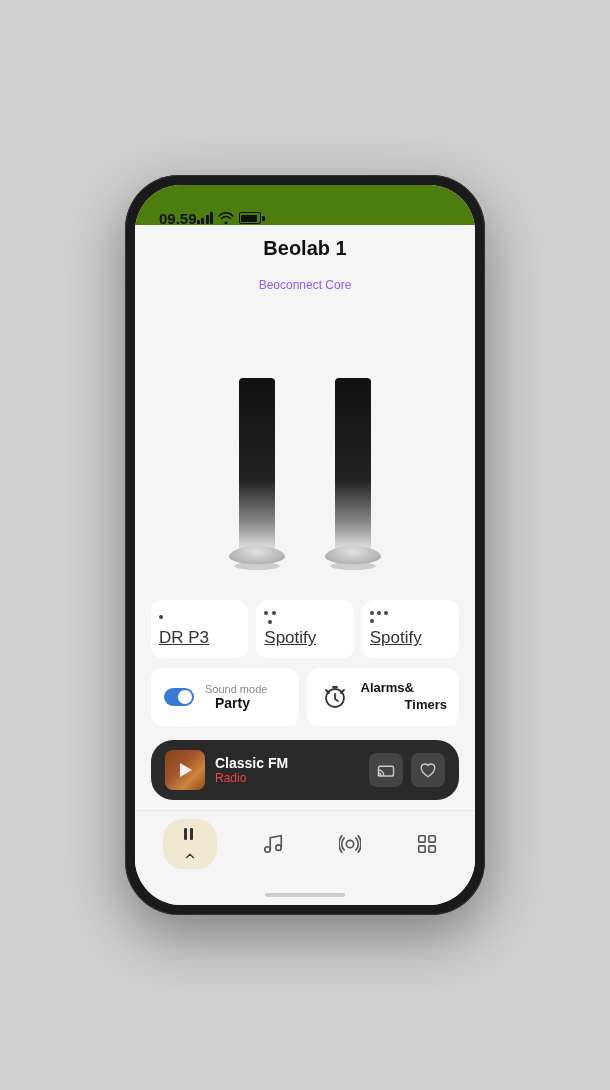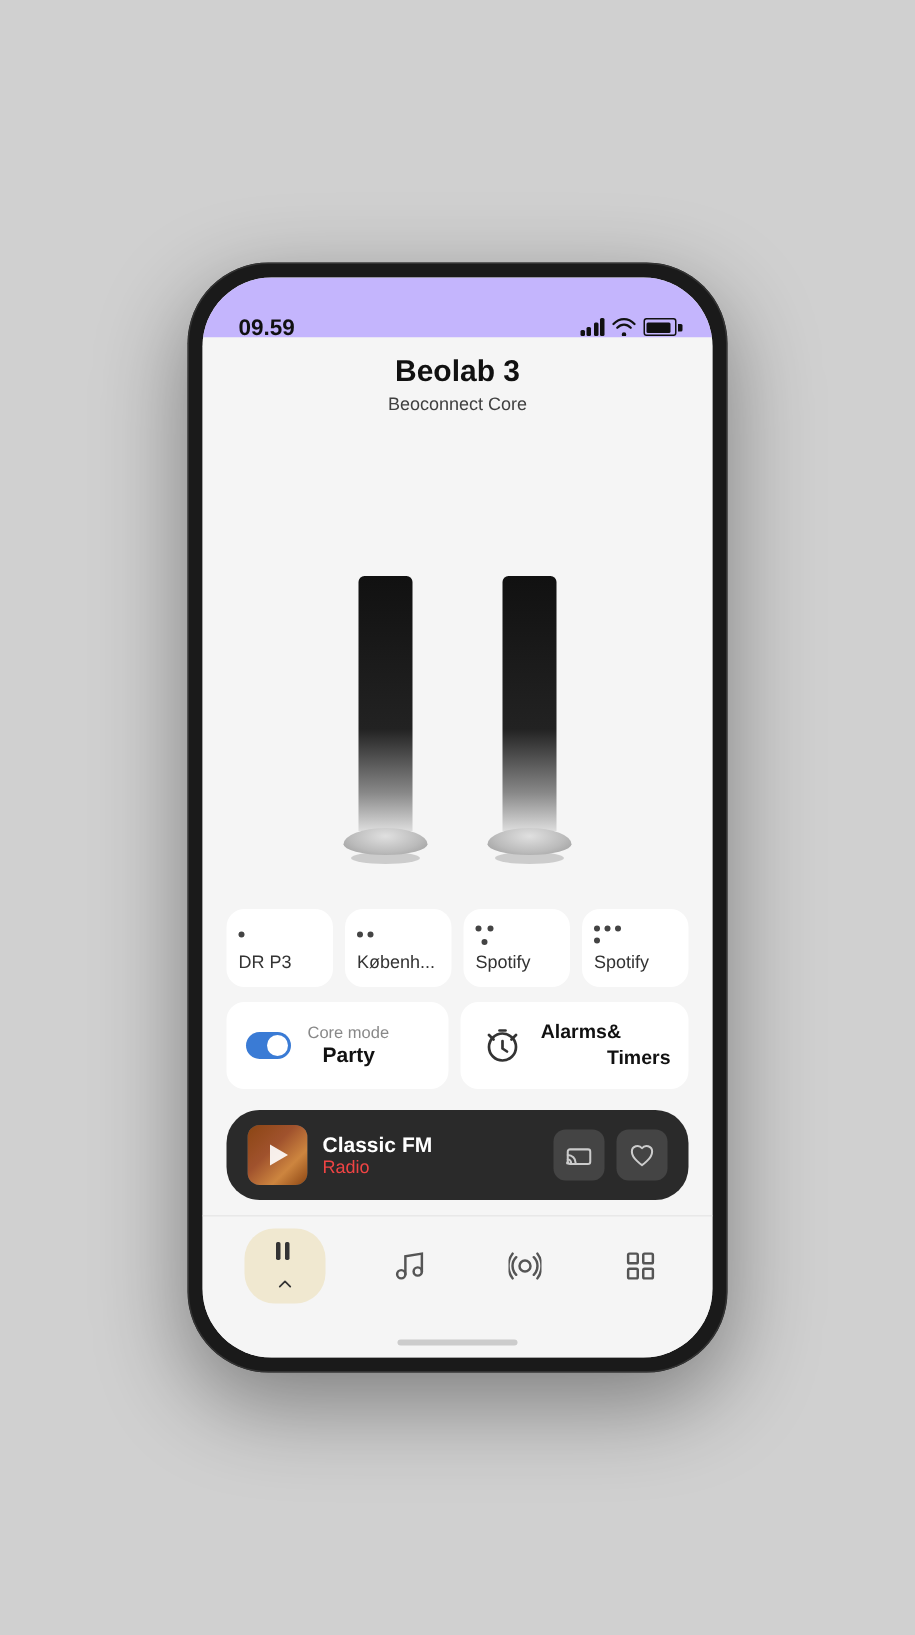--- a/index.html
+++ b/index.html
@@ -26,25 +26,24 @@
       background: #f5f5f5;
       border-radius: 46px;
       overflow: hidden;
       display: flex;
       flex-direction: column;
       position: relative;
     }
     
     .status-bar {
       display: flex;
-      justify-content: space-between;
       align-items: center;
       padding: 26px 24px 0;
       height: 40px;
-      background: #c4b5fd;
+      background: #4d7c0f;
     }
     .status-time {
       font-size: 15px;
       font-weight: 600;
       color: #111;
     }
     .status-icons {
       display: flex;
       align-items: center;
       gap: 5px;
@@ -105,22 +104,22 @@
       text-align: center;
       padding: 12px 20px 6px;
     }
     .header-title {
       font-size: 20px;
       font-weight: 700;
       color: #111;
     }
     .header-subtitle {
       font-size: 12px;
-      color: #404040;
-      margin-top: 2px;
+      color: #8b5cf6;
+      margin-top: 18px;
     }
 
     
     .speaker-visual {
       display: flex;
       justify-content: center;
       align-items: flex-end;
       gap: 40px;
       padding: 20px 30px 30px;
       flex: 1;
@@ -186,27 +185,28 @@
       gap: 3px;
     }
     .dot {
       width: 4px;
       height: 4px;
       background: #444;
       border-radius: 50%;
       display: inline-block;
     }
     .shortcut-label {
-      font-size: 12px;
+      font-size: 17px;
       color: #333;
       font-weight: 500;
       white-space: nowrap;
       overflow: hidden;
       text-overflow: ellipsis;
       max-width: 100%;
+      text-decoration: underline;
     }
 
     
     .action-row {
       display: flex;
       gap: 8px;
       padding: 0 16px 10px;
     }
     .action-card {
       flex: 1;
@@ -400,21 +400,21 @@
         </svg>
         <div class="battery-icon">
           <div class="battery-fill"></div>
         </div>
       </div>
     </div>
 
     <div class="main-content">
 
       <div class="header">
-        <div class="header-title">Beolab 3</div>
+        <div class="header-title">Beolab 1</div>
         <div class="header-subtitle">Beoconnect Core</div>
       </div>
 
       <div class="speaker-visual">
         <div class="speaker">
           <div class="speaker-body"></div>
           <div class="speaker-base"></div>
           <div class="speaker-foot"></div>
         </div>
         <div class="speaker">
@@ -427,27 +427,20 @@
       <div class="shortcuts">
         <div class="shortcuts-row">
 
           <div class="shortcut-card">
             <div class="shortcut-dots">
               <span class="dot"></span>
             </div>
             <span class="shortcut-label">DR P3</span>
           </div>
 
-          <div class="shortcut-card">
-            <div class="shortcut-dots">
-              <span class="dot"></span>
-                <span class="dot"></span>
-            </div>
-            <span class="shortcut-label">Københ...</span>
-          </div>
 
           <div class="shortcut-card">
             <div class="shortcut-dots" style="gap:4px; flex-wrap:wrap; width:16px;">
               <span class="dot"></span>
                 <span class="dot"></span>
               <span class="dot" style="margin-left:4px;"></span>
             </div>
             <span class="shortcut-label">Spotify</span>
           </div>
 
@@ -464,21 +457,21 @@
         </div>
       </div>
 
       <div class="action-row">
 
         <div class="action-card">
           <div class="action-icon">
             <div class="sound-toggle"></div>
           </div>
           <div class="action-text">
-            <span class="action-text-top">Core mode</span>
+            <span class="action-text-top">Sound mode</span>
             <span class="action-text-main">Party</span>
           </div>
         </div>
 
         <div class="action-card">
           <div class="action-icon alarm-icon">
             <svg viewBox="0 0 26 26" fill="none">
               <circle cx="13" cy="14" r="9" stroke="#333" stroke-width="1.8"></circle>
               <path d="M13 10v5l3 2" stroke="#333" stroke-width="1.8" stroke-linecap="round" stroke-linejoin="round"></path>
               <path d="M4 6l3 3M22 6l-3 3" stroke="#333" stroke-width="1.8" stroke-linecap="round"></path>

